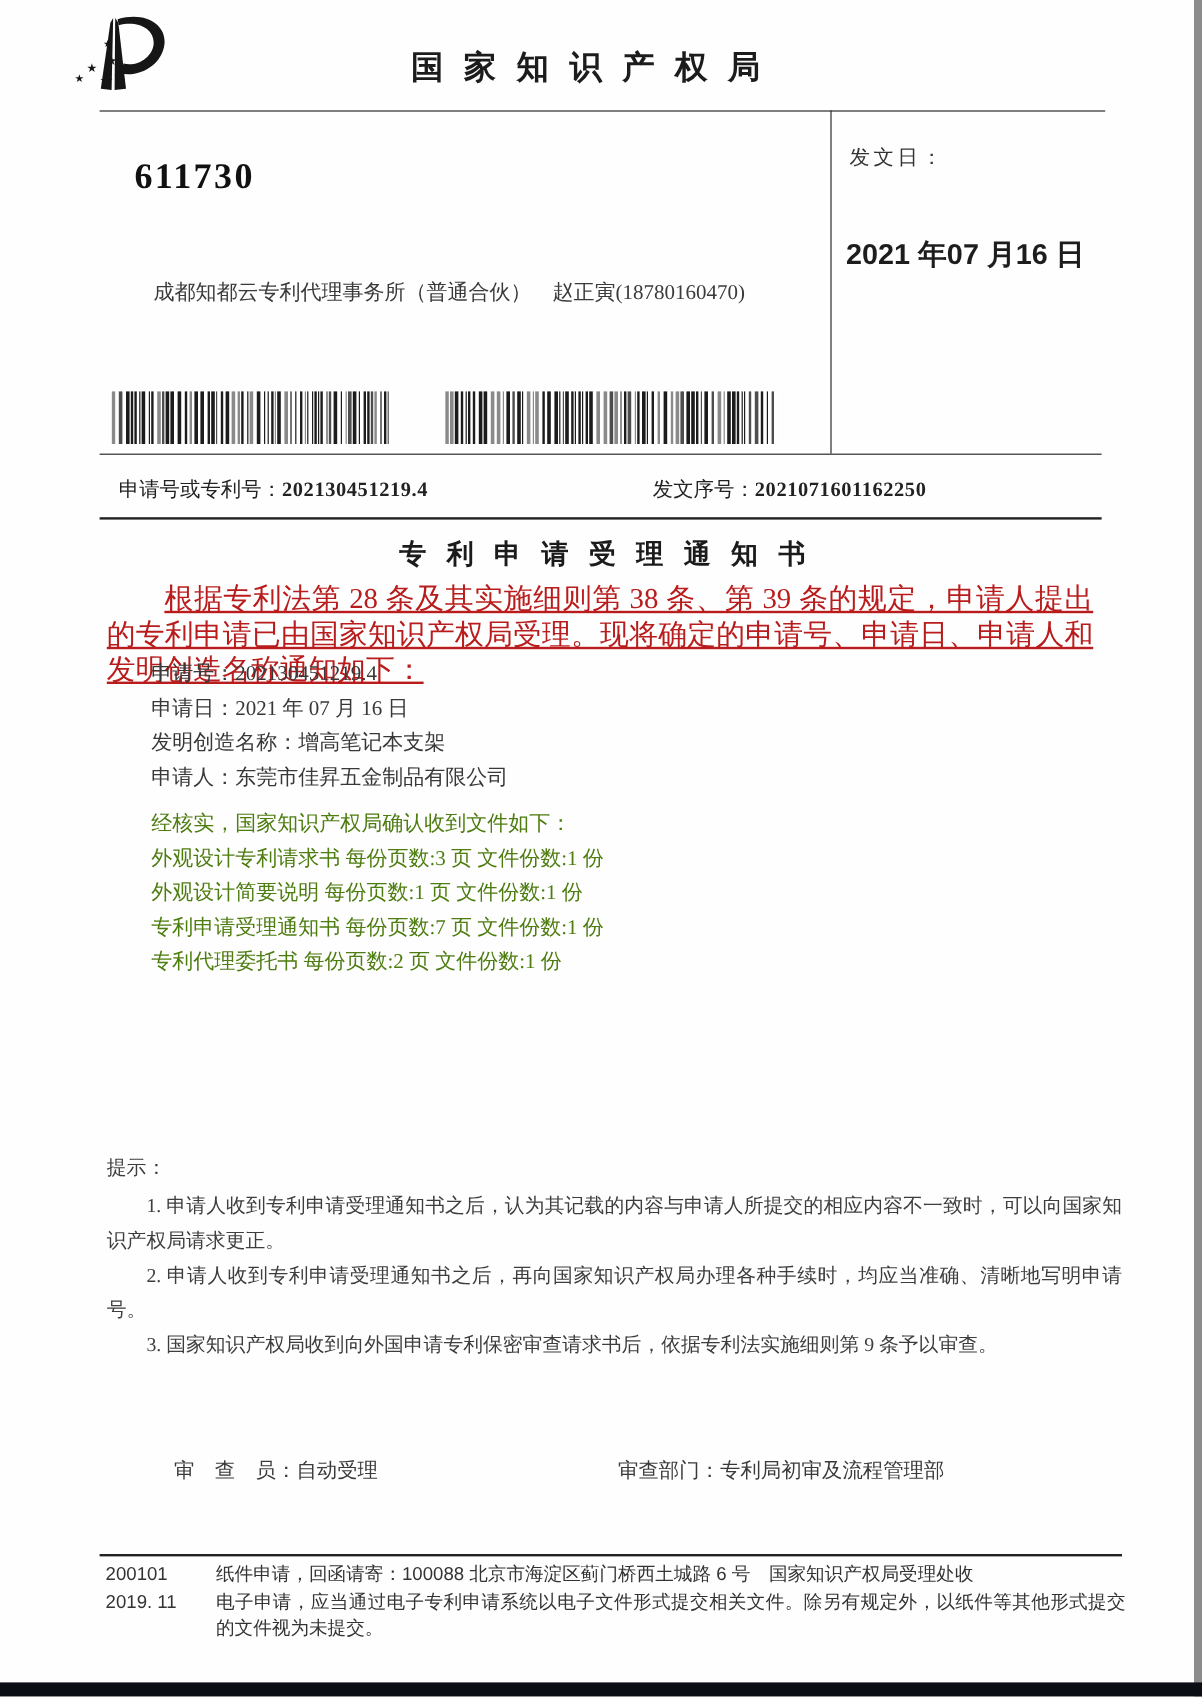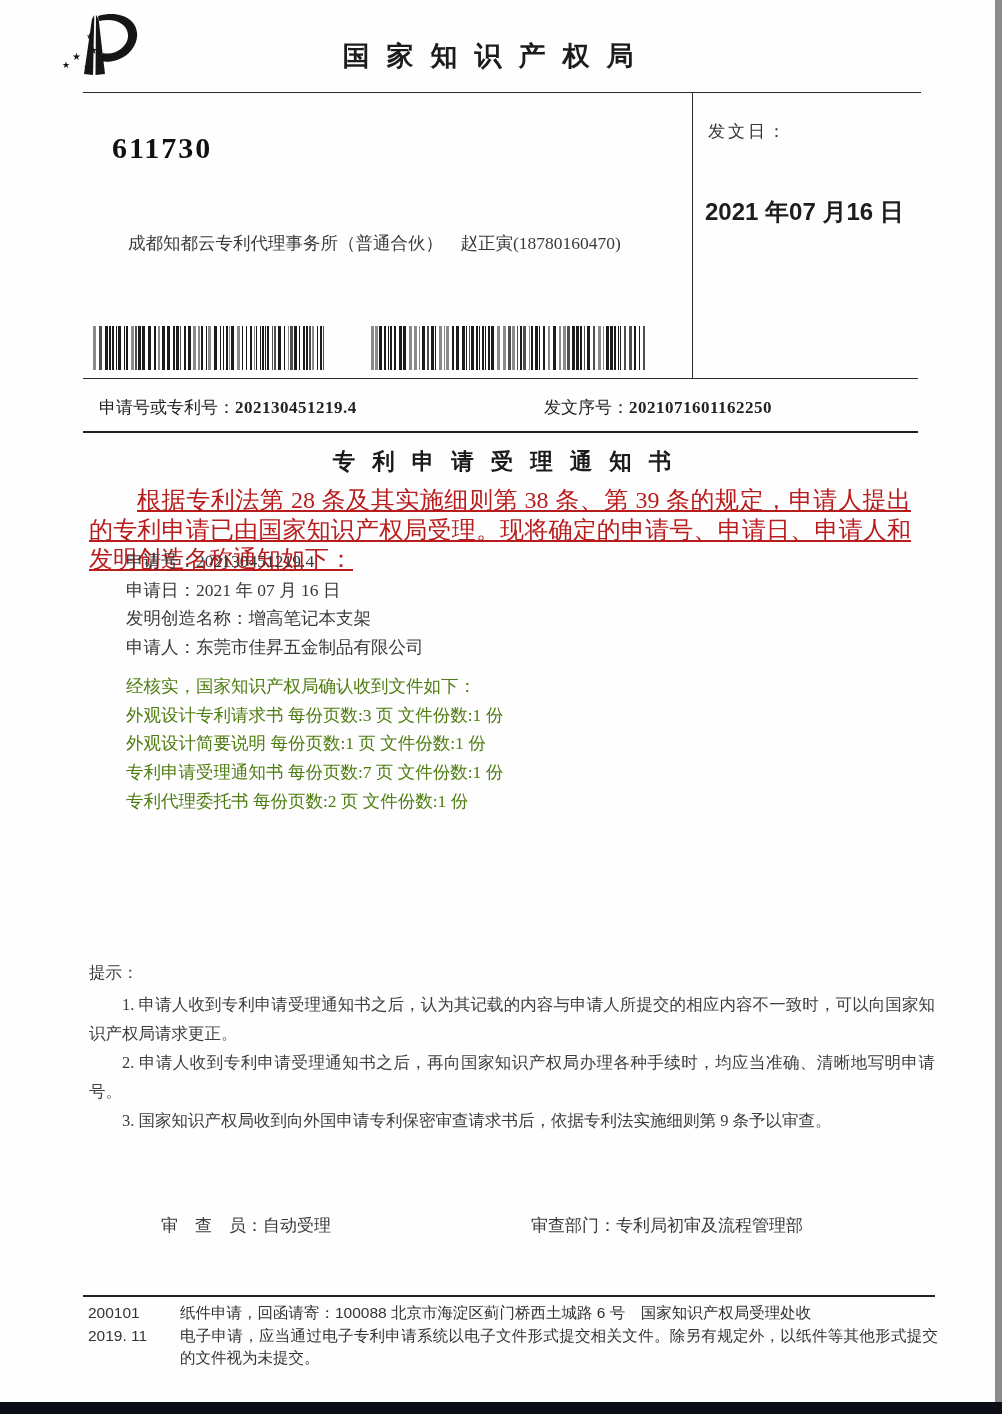--- a/index.html
+++ b/index.html
@@ -51,21 +51,21 @@
   .intro { position:absolute; left:89px; top:486px; width:822px; font-size:24px;
            line-height:29.5px; text-indent:2em; text-align:justify; color:#b91c1c;text-decoration:underline; }
 
   .fields { position:absolute; left:126px; top:547px; font-size:17.5px; line-height:28.7px; color:#383838; }
   .received { position:absolute; left:126px; top:672px; font-size:17.5px; line-height:28.7px; color:#4d7c0f; }
 
   .tips { position:absolute; left:89px; top:958px; width:846px; font-size:16.5px; line-height:29px; color:#3d3d3d; }
   .tips-heading { margin-bottom:3px; }
   .tip { text-indent:2em; text-align:justify; }
 
-  .signoff { position:absolute; top:1214px; font-size:17px; color:#3a3a3a; white-space:nowrap;margin-left:16px; }
+  .signoff { position:absolute; top:1214px; font-size:17px; color:#3a3a3a; white-space:nowrap; }
   .signoff-examiner { left:145px; }
   .signoff-dept { left:515px; }
 
   .footer-codes { position:absolute; left:88px; top:1302px; font-size:15.5px; line-height:22.5px;
                   font-family:"Liberation Sans","DejaVu Sans",sans-serif; color:#333; }
   .footer-lines { position:absolute; left:180px; top:1302px; width:758px; font-size:15.5px; line-height:22.5px;
                   font-family:"Liberation Sans","DejaVu Sans",sans-serif; color:#333; text-align:justify; }
 </style>
 </head>
 <body>

